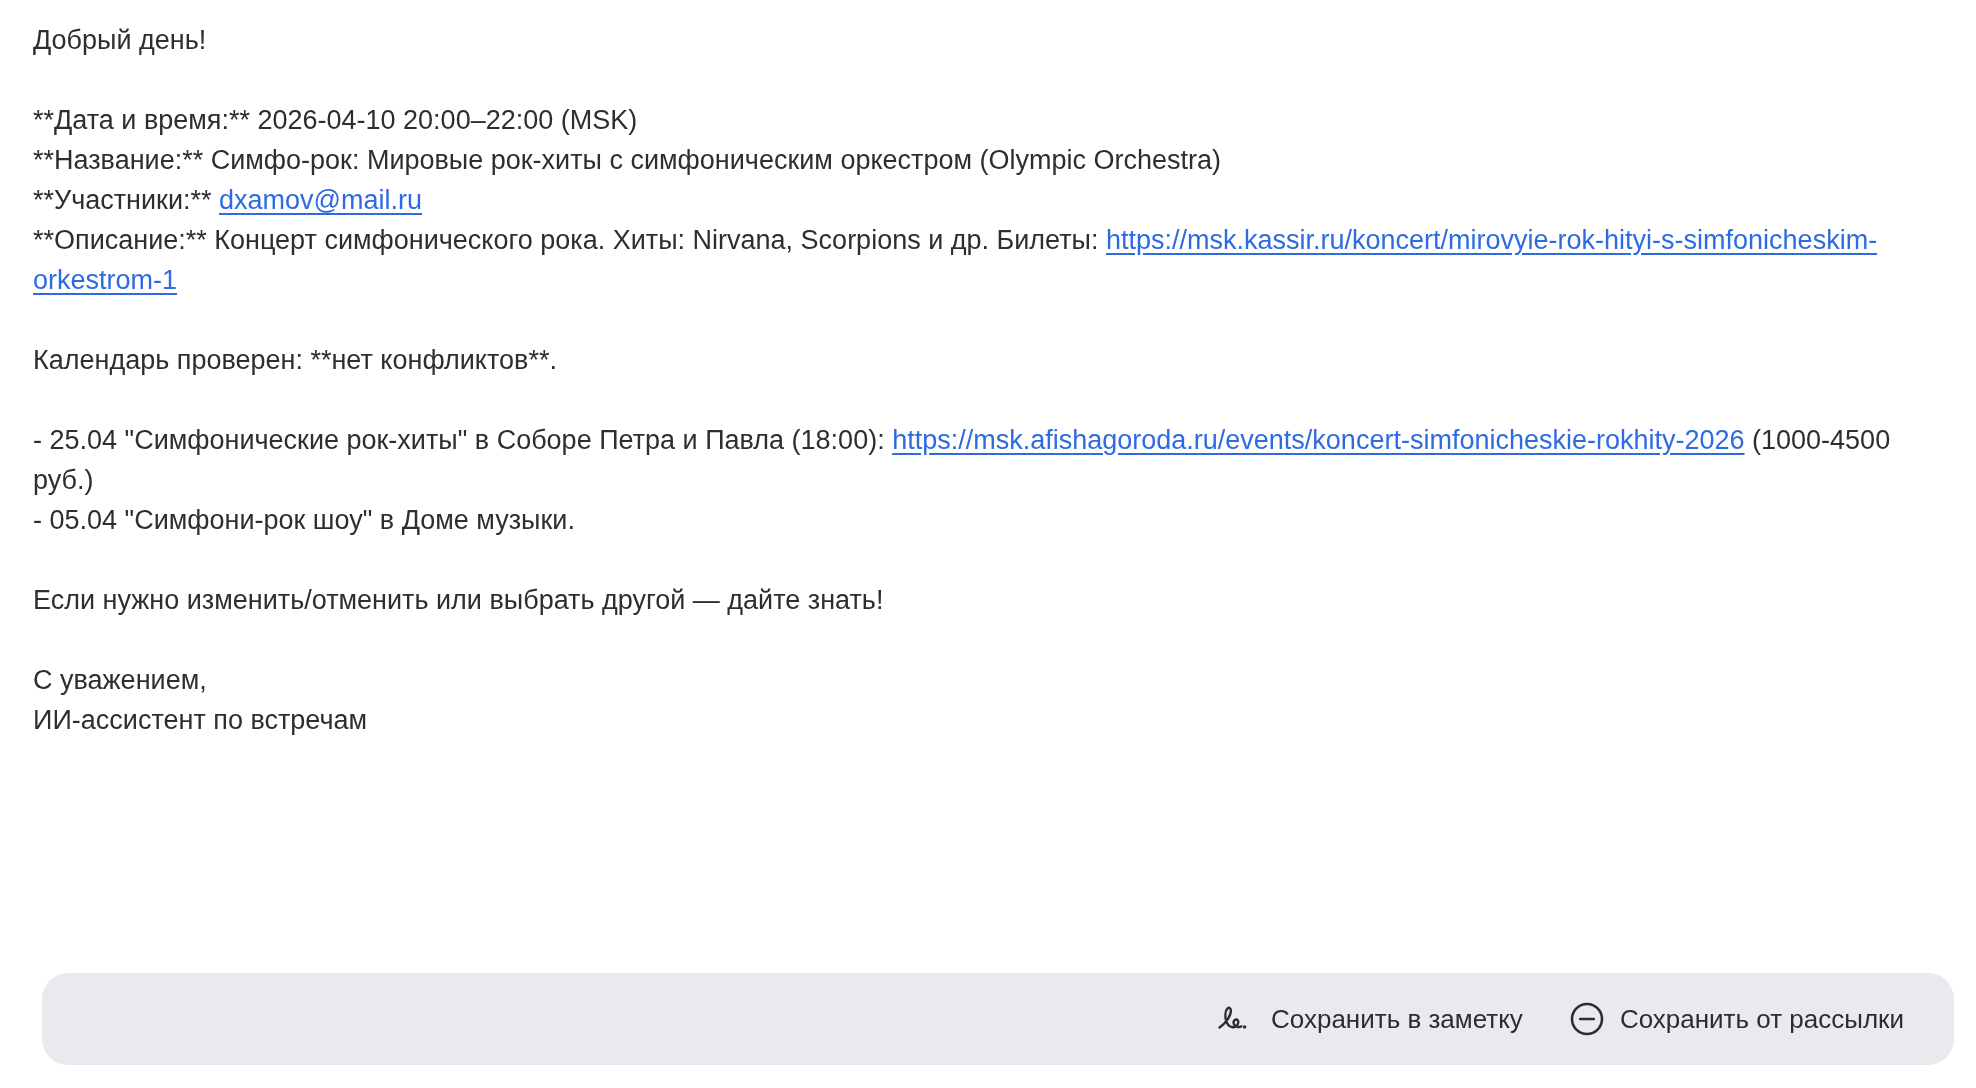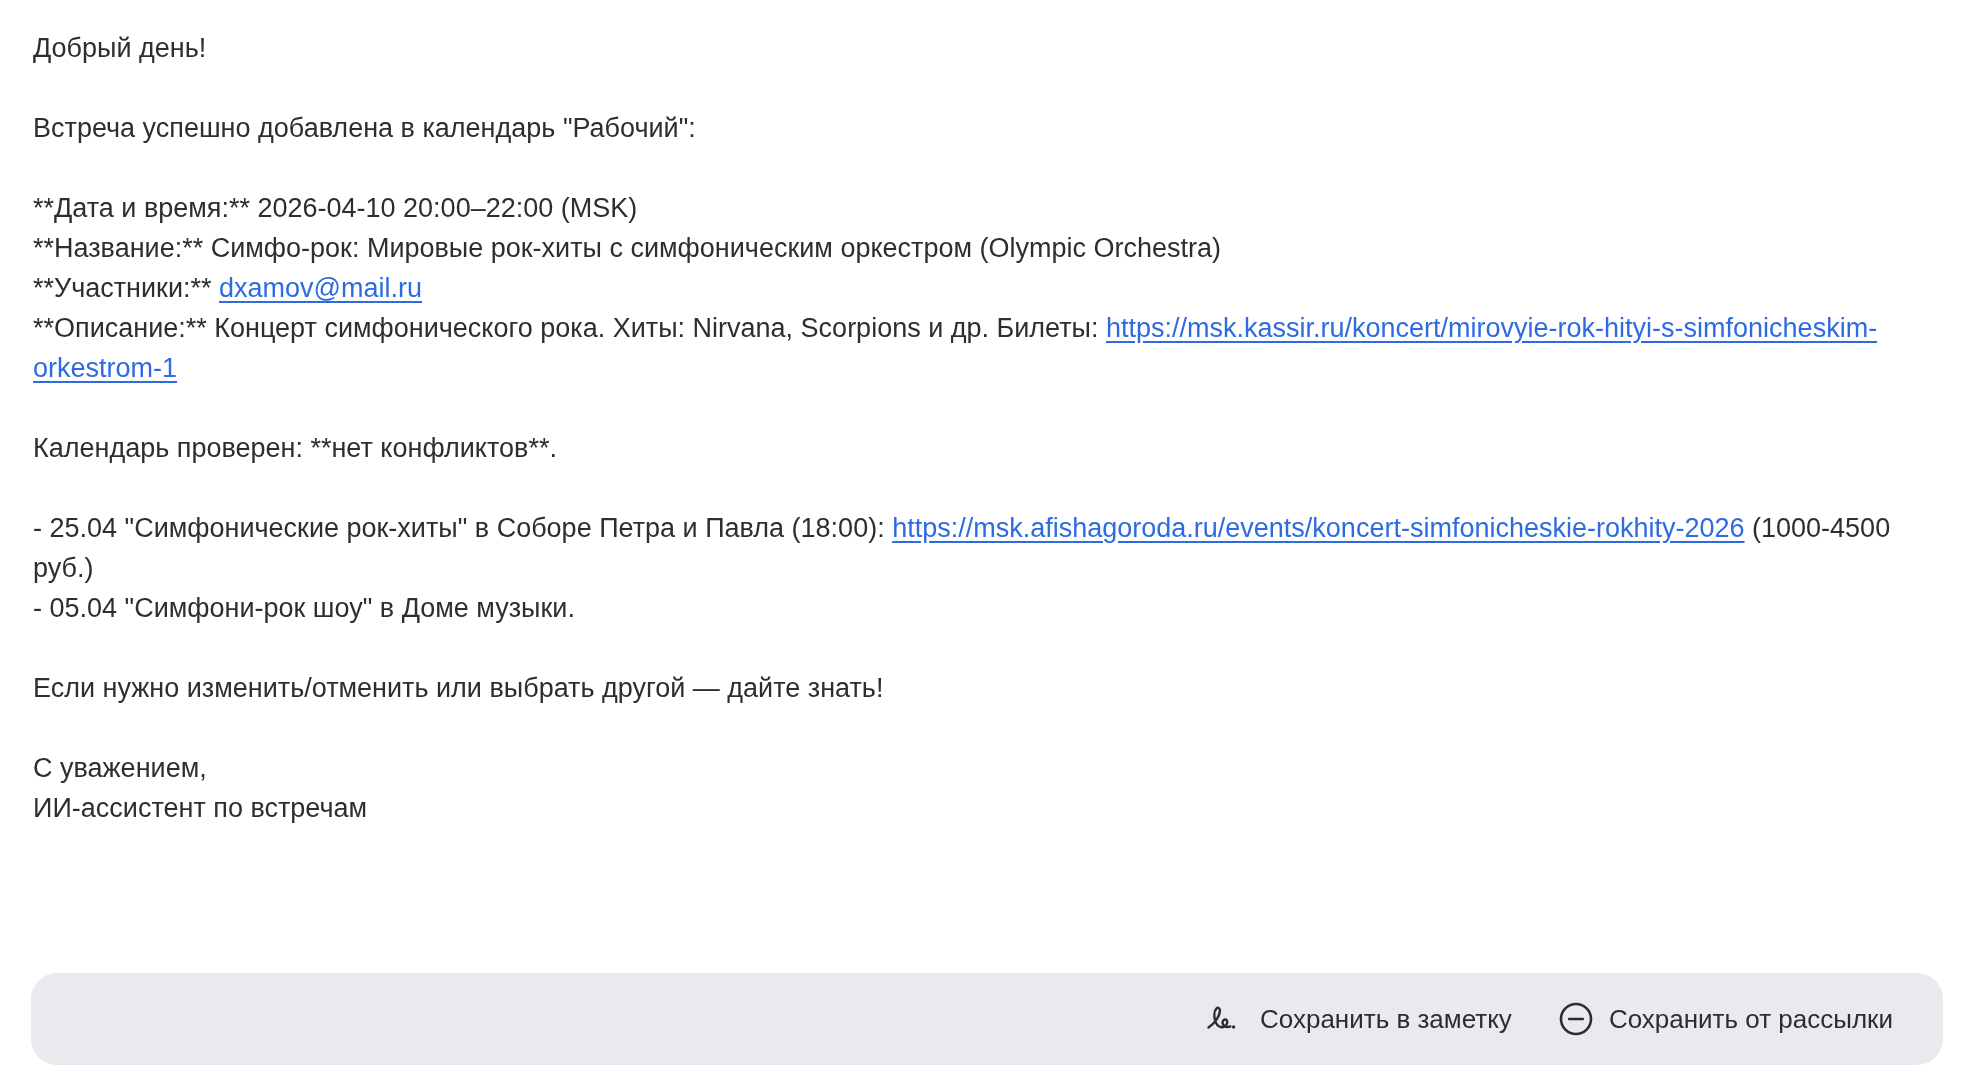--- a/index.html
+++ b/index.html
@@ -12,38 +12,38 @@
   }
   .page {
     position: relative;
     width: 1976px;
     height: 1088px;
     background: #ffffff;
   }
   .email-body {
     position: absolute;
     left: 33px;
-    top: 28px;
+    top: 20px;
     width: 1913px;
     font-size: 27px;
     line-height: 40px;
     color: var(--text-color, #2d2e30);
     font-weight: 400;
   }
   .paragraph { margin-bottom: 40px; }
   .paragraph:last-child { margin-bottom: 8px; }
   .line { overflow-wrap: break-word; }
   a.link {
     color: var(--link-color, #2e6be1);
     text-underline-offset: 4px;
     cursor: pointer;
   }
   .footer-bar {
     position: absolute;
-    left: 31px;
+    left: 42px;
     top: 973px;
     width: 1912px;
     height: 92px;
     background: var(--footer-bg, #e9eaee);
     border-radius: 26px;
     display: flex;
     align-items: center;
     justify-content: flex-end;
     padding-right: 50px;
     gap: 46px;
@@ -68,23 +68,20 @@
   }
 </style>
 </head>
 <body>
 
 <div class="page">
 
   <div class="email-body">
       <div class="paragraph">
         <div class="line"><span>Добрый день!</span></div>
-      </div>
-      <div class="paragraph">
-        <div class="line"><span>Встреча успешно добавлена в календарь "Рабочий":</span></div>
       </div>
       <div class="paragraph">
         <div class="line"><span>**Дата и время:** 2026-04-10 20:00–22:00 (MSK)</span></div>
         <div class="line"><span>**Название:** Симфо-рок: Мировые рок-хиты с симфоническим оркестром (Olympic Orchestra)</span></div>
         <div class="line"><span>**Участники:** </span><a class="link" href="#">dxamov@mail.ru</a></div>
         <div class="line"><span>**Описание:** Концерт симфонического рока. Хиты: Nirvana, Scorpions и др. Билеты: </span><a class="link" href="#">https://msk.kassir.ru/koncert/mirovyie-rok-hityi-s-simfonicheskim-orkestrom-1</a></div>
       </div>
       <div class="paragraph">
         <div class="line"><span>Календарь проверен: **нет конфликтов**.</span></div>
       </div>

